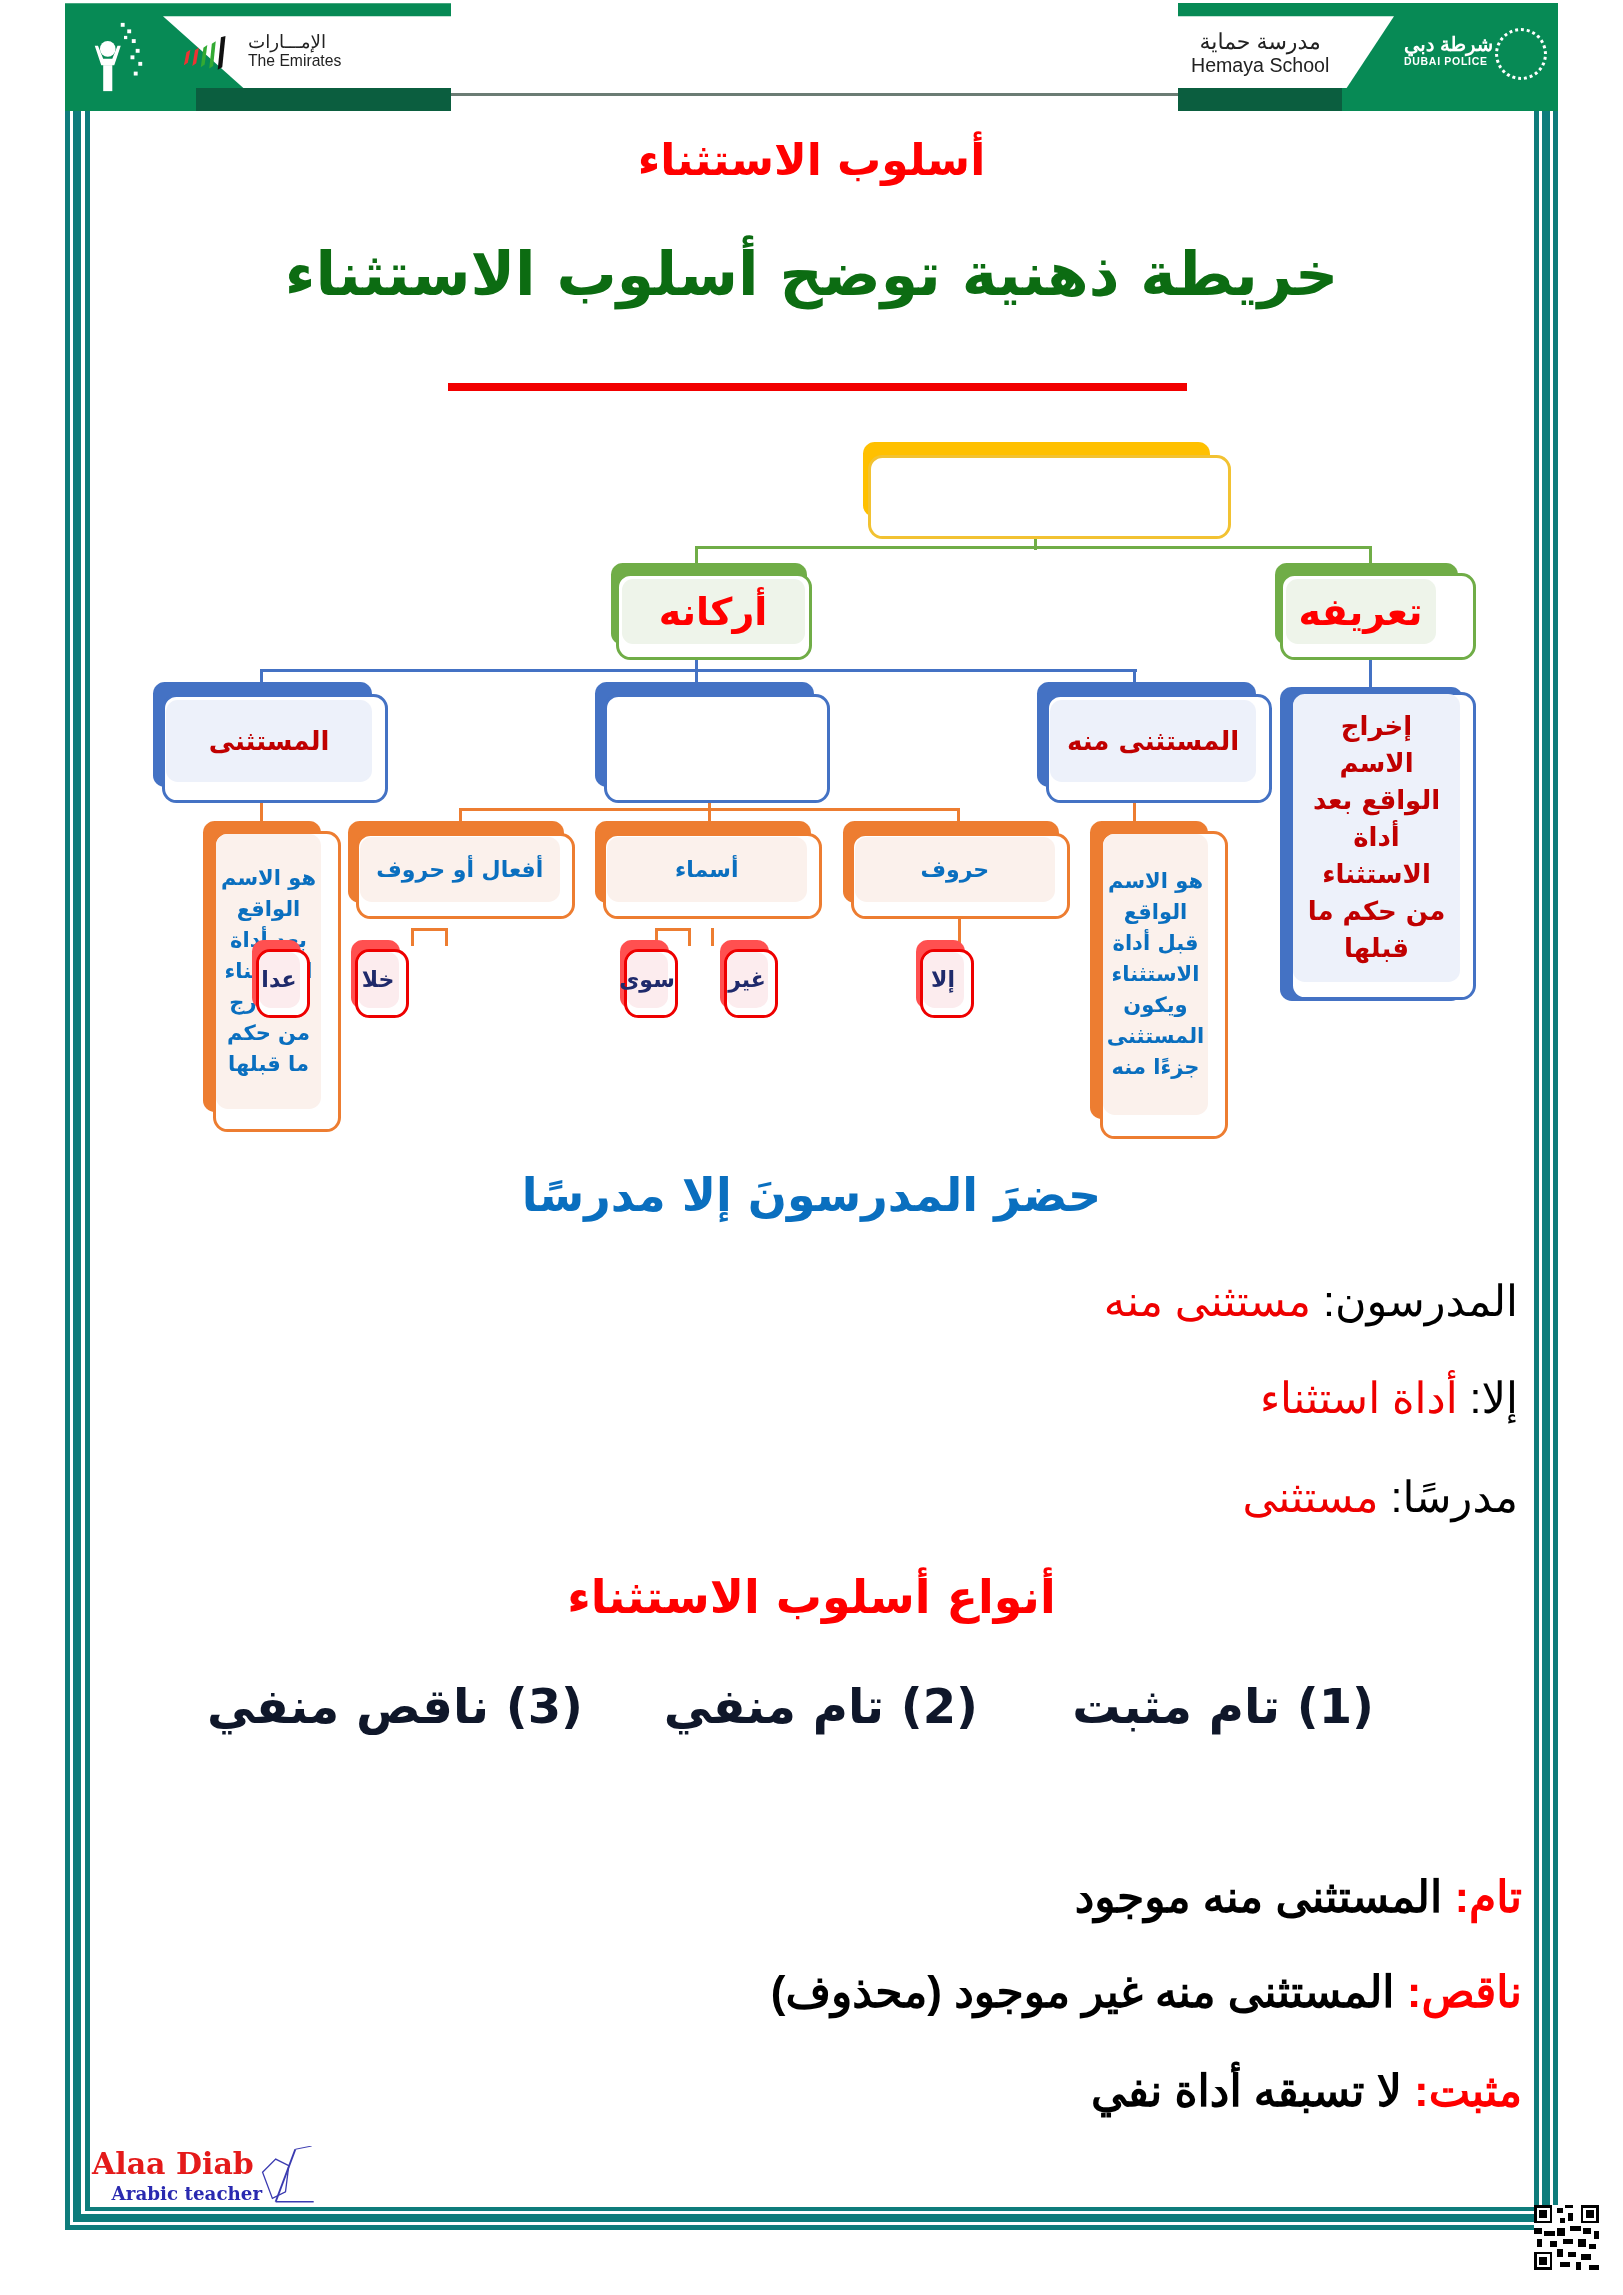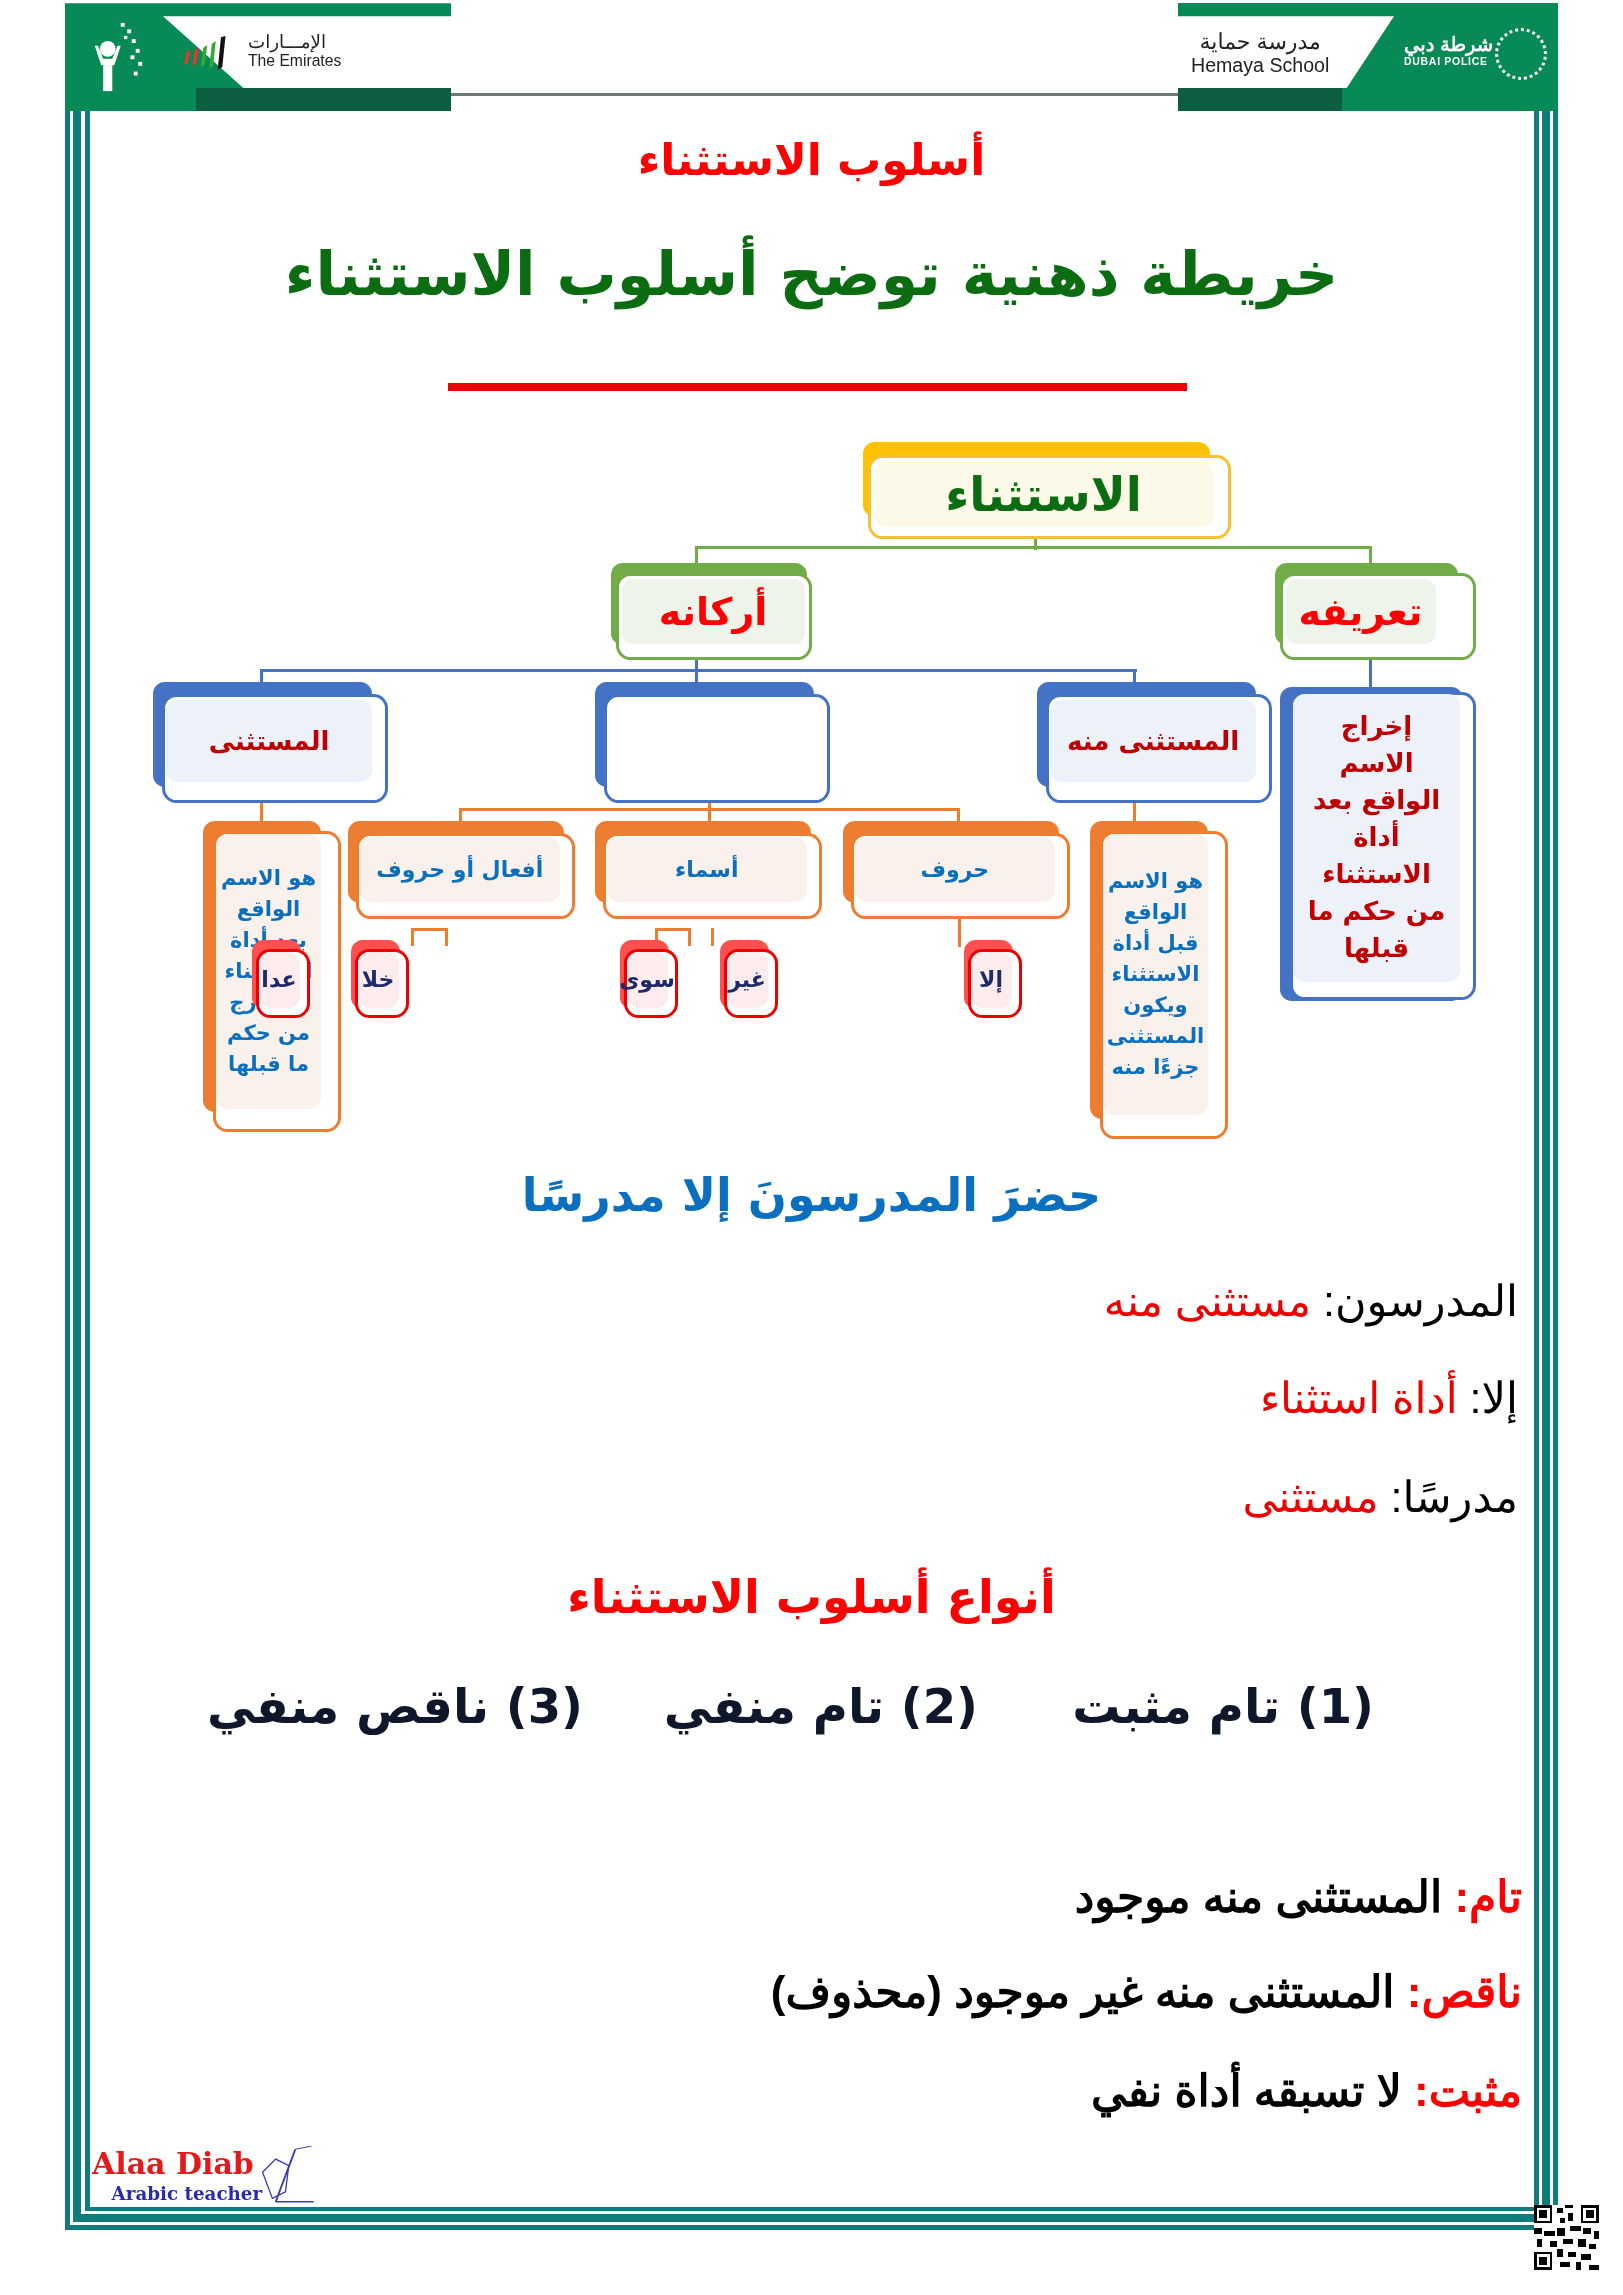--- a/index.html
+++ b/index.html
@@ -154,21 +154,20 @@
   <div class="line" style="left:711px;top:928px;width:2.6px;height:18.3px;background:#ed7d31;"></div>
   <div class="line" style="left:655px;top:928px;width:2.6px;height:18.3px;background:#ed7d31;"></div>
   <div class="line" style="left:688px;top:928px;width:2.6px;height:18.3px;background:#ed7d31;"></div>
   <div class="line" style="left:655px;top:928px;width:36px;height:2.6px;background:#ed7d31;"></div>
   <div class="line" style="left:958px;top:919px;width:2.6px;height:27.5px;background:#ed7d31;"></div>
 </div>
 
 <div class="box" style="left:863px;top:442px;width:370px;height:98px;">
   <div class="back" style="width:347px;height:75px;background:#ffc000;"></div>
   <div class="front" style="left:5.2px;top:13px;width:363px;height:84px;border-color:#f2c232;"></div>
-  <div class="fill" style="left:10.5px;top:19.6px;width:340px;height:65px;background:#fdf9e8;color:#0c6c12;font-size:47px;">الاستثناء</div>
 </div>
 
 <div class="box" style="left:611px;top:563px;width:206px;height:98px;">
   <div class="back" style="width:196px;height:82px;background:#70ad47;"></div>
   <div class="front" style="left:5.2px;top:9.8px;width:196px;height:87px;border-color:#70ad47;"></div>
   <div class="fill" style="left:10.5px;top:16.4px;width:183px;height:65px;background:#eef4ea;color:#f00;font-size:38px;border-radius:11px;">أركانه</div>
 </div>
 
 <div class="box" style="left:1275px;top:563px;width:206px;height:98px;">
   <div class="back" style="width:183px;height:82px;background:#70ad47;"></div>
@@ -236,21 +235,21 @@
 <div class="box" style="left:620px;top:940px;width:59px;height:79px;">
   <div class="back" style="width:49px;height:69px;background:#ff5050;"></div>
   <div class="front" style="left:3.9px;top:9.2px;width:54px;height:69px;border-color:#e00;"></div>
   <div class="fill" style="left:6.5px;top:11.8px;width:41px;height:56px;background:#fcecee;color:#1f2a6b;font-size:22px;">سوى</div>
 </div>
 <div class="box" style="left:720px;top:940px;width:59px;height:79px;">
   <div class="back" style="width:49px;height:69px;background:#ff5050;"></div>
   <div class="front" style="left:3.9px;top:9.2px;width:54px;height:69px;border-color:#e00;"></div>
   <div class="fill" style="left:6.5px;top:11.8px;width:41px;height:56px;background:#fcecee;color:#1f2a6b;font-size:22px;">غير</div>
 </div>
-<div class="box" style="left:916px;top:940px;width:59px;height:79px;margin-left:48px;">
+<div class="box" style="left:916px;top:940px;width:59px;height:79px;">
   <div class="back" style="width:49px;height:69px;background:#ff5050;"></div>
   <div class="front" style="left:3.9px;top:9.2px;width:54px;height:69px;border-color:#e00;"></div>
   <div class="fill" style="left:6.5px;top:11.8px;width:41px;height:56px;background:#fcecee;color:#1f2a6b;font-size:22px;">إلا</div>
 </div>
 
 <div class="example rtl">حضرَ المدرسونَ إلا مدرسًا</div>
 
 <div class="anal" style="top:1276px;">
   <span>المدرسون:</span>
   <span class="v">مستثنى منه</span>

